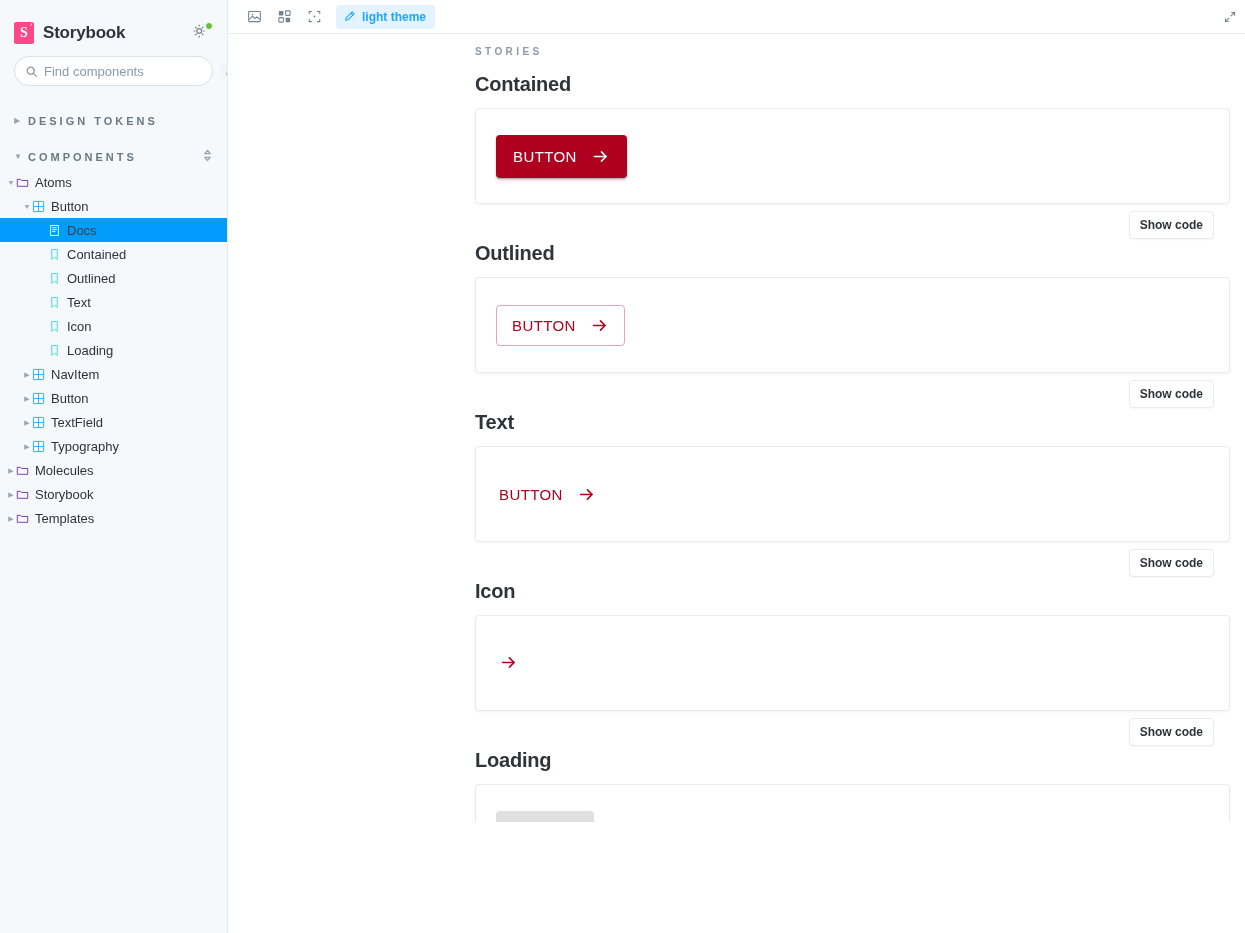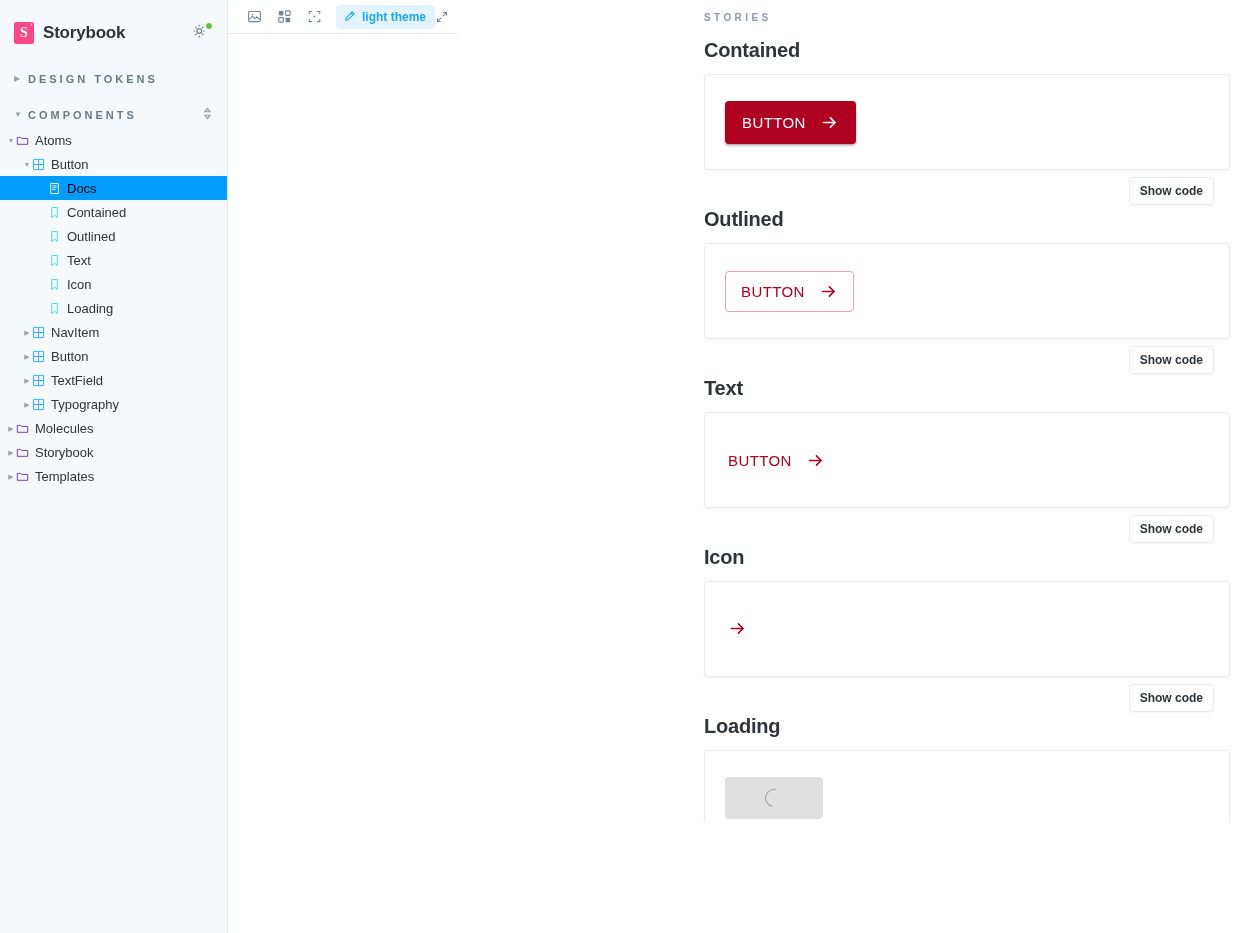--- a/index.html
+++ b/index.html
@@ -102,37 +102,37 @@
   }
   .sb-sort { color: #9aa5af; flex: none; }
 
   .sb-item {
     display: flex; align-items: center;
     height: 24px;
     font-size: 13px; color: #2e3438;
     cursor: pointer;
     padding-right: 10px;
   }
-  .sb-item.selected { background: #029cfd; color: #000000; }
+  .sb-item.selected { background: #029cfd; color: #404040; }
   .sb-item .twisty {
     width: 10px; flex: none;
     color: #9aa5af; font-size: 7px; line-height: 1;
     text-align: center;
   }
   .sb-item.selected .twisty { color: #ffffff; }
   .sb-item .ico { flex: none; margin-right: 6px; display: flex; align-items: center; }
   .sb-item .lbl { white-space: nowrap; overflow: hidden; text-overflow: ellipsis; }
   .d1 { padding-left: 6px; }
   .d2 { padding-left: 22px; }
   .d3 { padding-left: 38px; }
 
   
   #main {
     flex: 1; height: 822px;
-    display: flex; flex-direction: row;
+    display: flex; flex-direction: column;
     background: #ffffff;
     overflow: hidden;
     position: relative;
   }
   #toolbar {
     height: 34px; min-height: 34px;
     border-bottom: 1px solid #e8eaec;
     display: flex; align-items: center;
     padding: 0 8px 0 12px;
     background: #fff;
@@ -272,20 +272,30 @@
       <div class="sb-title">Storybook</div>
       <div class="sb-gear">
         <svg width="18" height="18" viewBox="0 0 24 24" fill="none" stroke="#73828c" stroke-width="1.6">
           <circle cx="11" cy="12" r="3.2"></circle>
           <path d="M11 3.5v2.2M11 18.3v2.2M3.5 12h2.2M16.3 12h2.2M5.7 6.7l1.6 1.6M14.7 15.7l1.6 1.6M16.3 6.7l-1.6 1.6M7.3 15.7l-1.6 1.6"></path>
         </svg>
         <span class="dot"></span>
       </div>
     </div>
 
+    <div class="sb-search-wrap">
+      <div class="sb-search">
+        <svg width="13" height="13" viewBox="0 0 24 24" fill="none" stroke="#8d9aa5" stroke-width="2.4">
+          <circle cx="10.5" cy="10.5" r="6.5"></circle>
+          <path d="M15.5 15.5L21 21" stroke-linecap="round"></path>
+        </svg>
+        <input type="text" value="" placeholder="Find components" style="">
+        <span class="kbd">/</span>
+      </div>
+    </div>
 
     <div class="sb-tree">
 
       <div class="sb-group">
         <span class="caret">▶</span>
         <span class="sb-group-label">Design Tokens</span>
       </div>
 
       <div class="sb-group">
         <span class="caret">▼</span>

